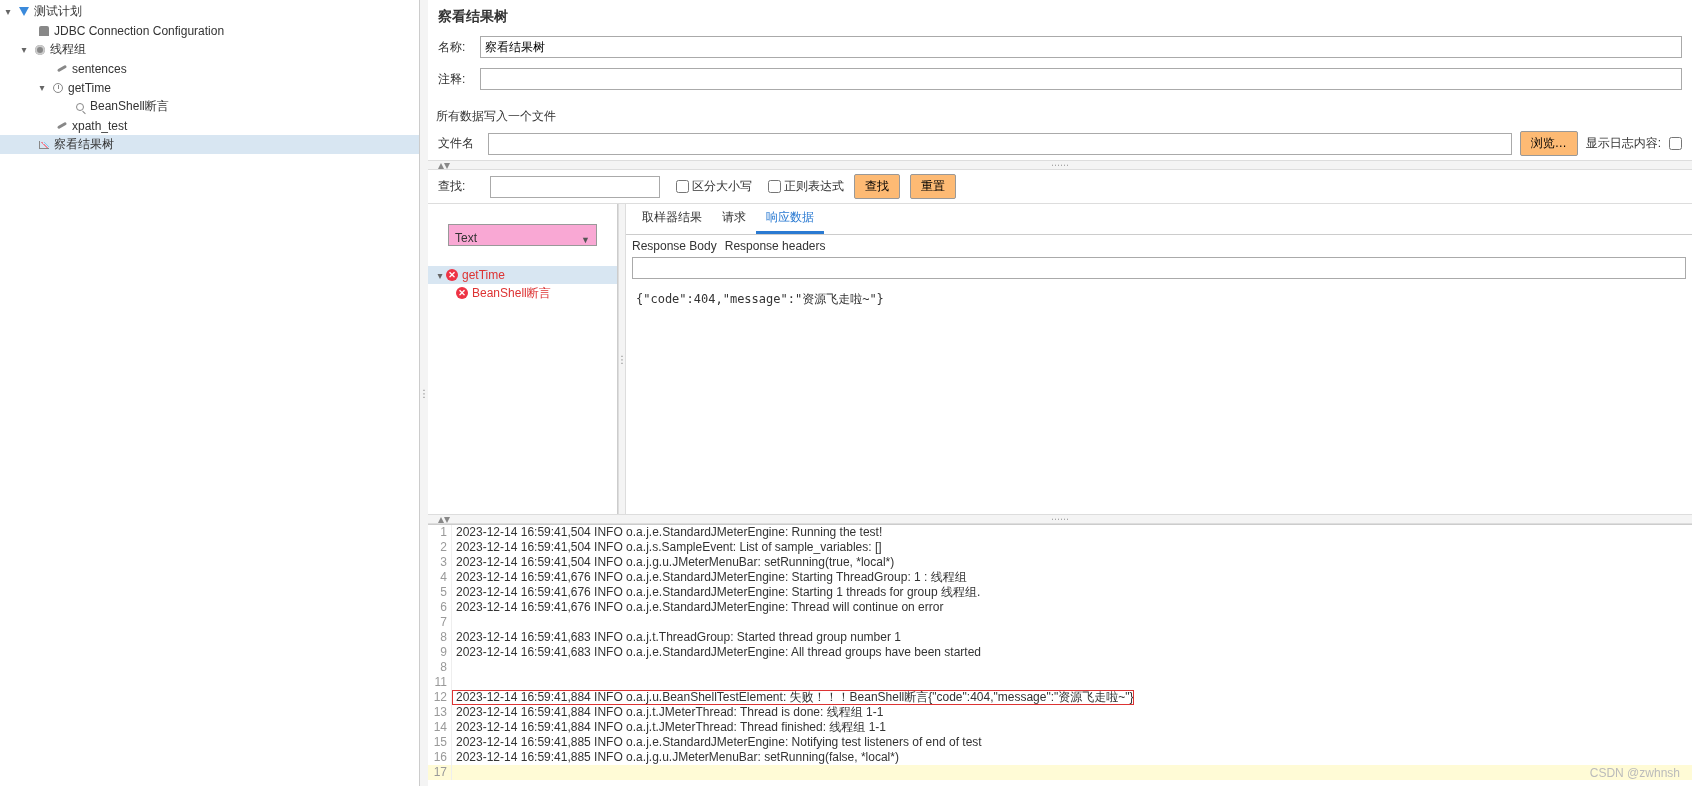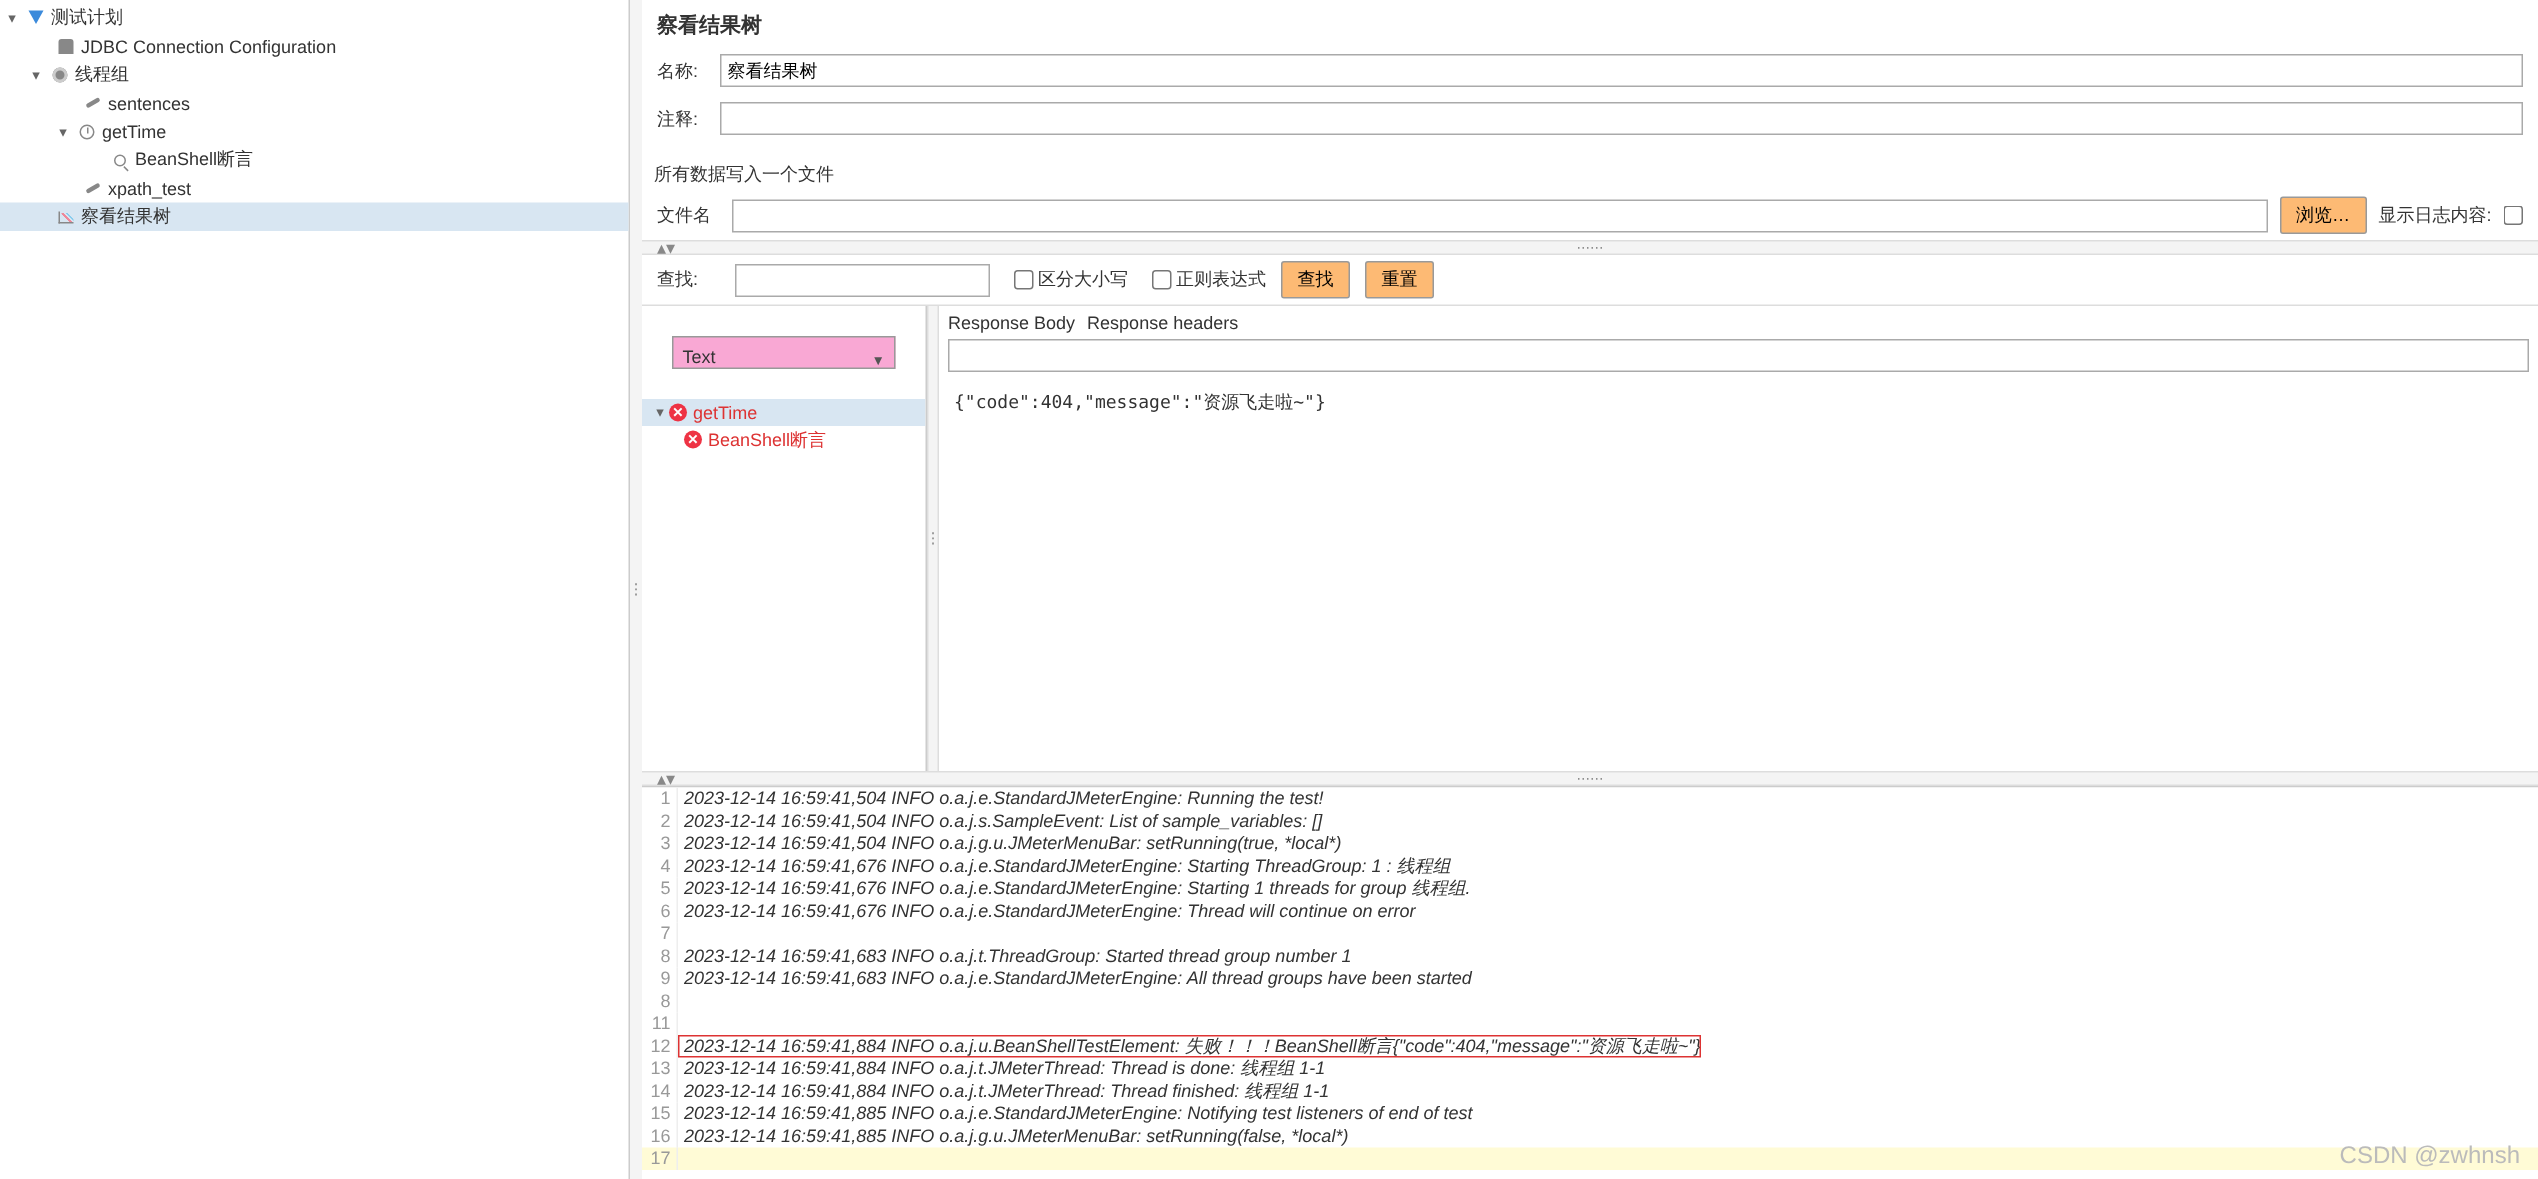--- a/index.html
+++ b/index.html
@@ -54,23 +54,23 @@
 .tab.active { border-bottom: 3px solid #2a7ad2; color: #2a7ad2; }
 .subtabs { display: flex; padding: 4px 6px; gap: 8px; }
 .subtab { cursor: pointer; color: #333; }
 .resp-filter { margin: 0 6px 6px 6px; height: 22px; border: 1px solid #aaa; }
 .resp-body { flex: 1; padding: 6px 10px; font-family: Consolas, monospace; overflow: auto; }
 .vsplit-handle{width:8px;background:#f4f4f4;border-left:1px solid #ddd;border-right:1px solid #ddd;display:flex;align-items:center;justify-content:center;color:#888;font-size:10px;}
 .log-panel { height: 262px; border-top: 1px solid #ccc; display: flex; flex-direction: column; }
 .log-lines { flex: 1; overflow: auto; font-family: Consolas, monospace; line-height: 15px; background: #fff; }
 .log-row { display: flex; }
 .log-num { width: 24px; text-align: right; color: #999; padding-right: 4px; user-select: none; border-right:1px solid #eee; }
-.log-txt { padding-left: 4px; white-space: pre; font-style: italic; }
+.log-txt { padding-left: 4px; white-space: pre; }
 .log-row.cursor { background: #fffbd6; }
-.watermark { position: absolute; right: 12px; bottom: 6px; color: #bbb; font-size: 16px; }
+.watermark { position: absolute; right: 12px; bottom: 6px; color: #bbb; font-size: 12px; }
 .vsplitter { width: 8px; background: #f4f4f4; cursor: col-resize; display:flex;align-items:center;justify-content:center;color:#888;font-size:10px; }
 .red-text{color:#d33;}
 </style>
 </head>
 <body>
 
 <div class="main">
 
   <div class="tree-panel">
     <div class="tree-item" style="padding-left:2px">
@@ -177,20 +177,25 @@
             <span class="red-text">getTime</span>
           </div>
           <div class="rt-row" style="padding-left:28px">
             <span class="err-ic">✕</span>
             <span class="red-text">BeanShell断言</span>
           </div>
         </div>
       </div>
       <div class="vsplit-handle">⋮</div>
       <div class="response-area">
+        <div class="tabs">
+          <div class="tab">取样器结果</div>
+          <div class="tab">请求</div>
+          <div class="tab active">响应数据</div>
+        </div>
         <div class="subtabs">
           <div class="subtab">Response Body</div>
           <div class="subtab">Response headers</div>
         </div>
         <input class="resp-filter" style="">
         <div class="resp-body">{"code":404,"message":"资源飞走啦~"}</div>
       </div>
     </div>
 
     <div class="split-handle"><span class="arrows">▴▾</span>⋯⋯</div>

